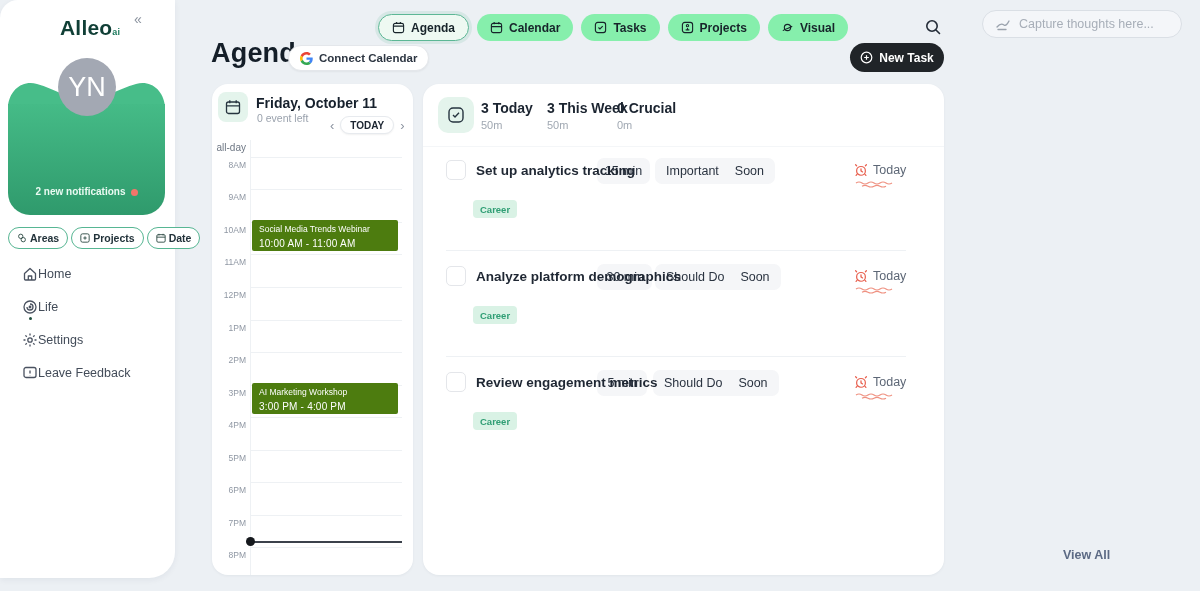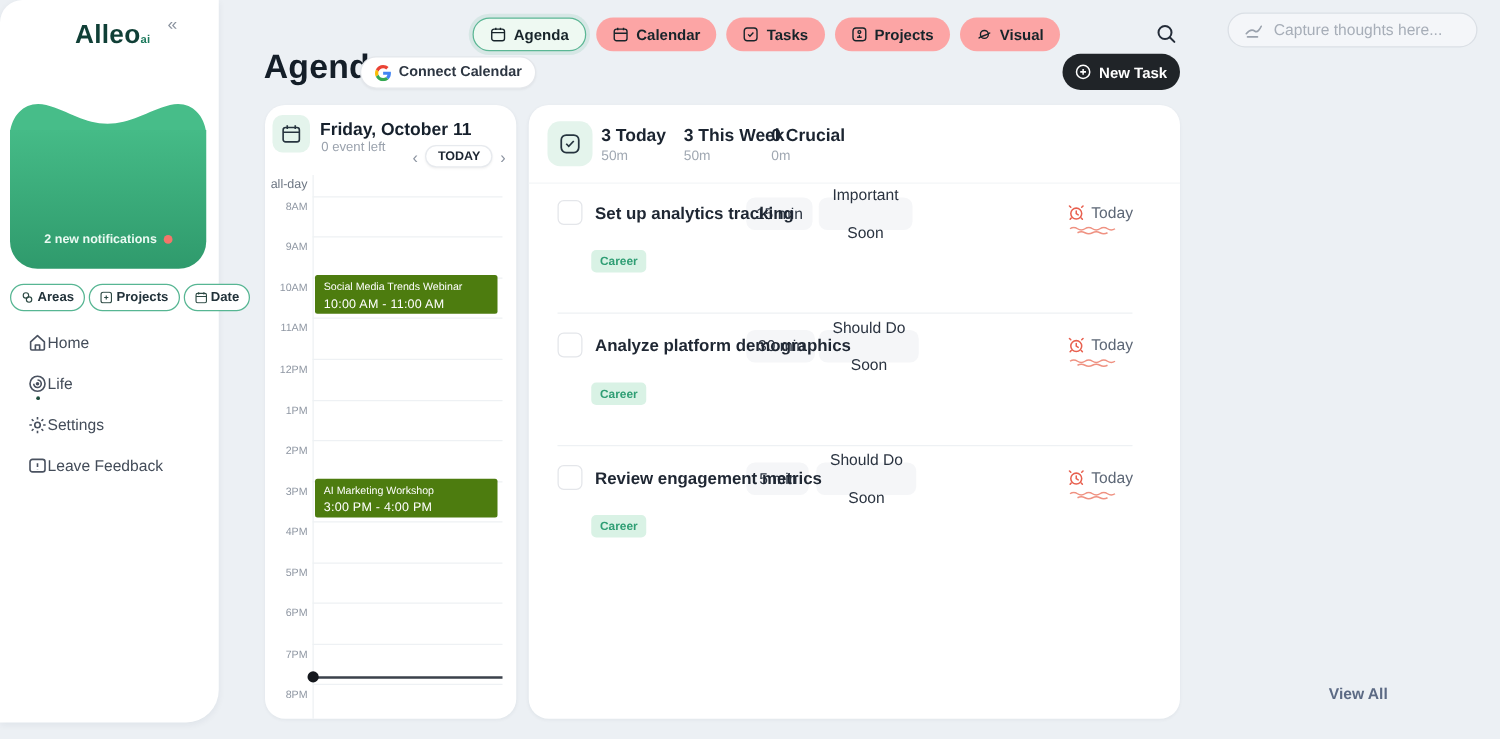--- a/index.html
+++ b/index.html
@@ -25,21 +25,21 @@
   .fpill { height:22px; background:#fff; border:1px solid #57b693; border-radius:12px; display:flex; align-items:center;
            gap:3px; padding:0 8px; font-size:10.5px; font-weight:600; color:#22323a; cursor:pointer; white-space:nowrap;}
   .nav { position:absolute; left:22px; top:264px; }
   .navitem { display:flex; align-items:center; height:20px; margin-bottom:13px; color:#434c59;
              font-size:12.5px; font-weight:500; cursor:pointer; position:relative;}
   .navitem svg { flex:0 0 auto; }
   .lifedot { position:absolute; left:7px; top:20px; width:3px; height:3px; border-radius:50%; background:#1f4d3d; }
 
   
   .tabs { left:378px; top:14px; display:flex; gap:8px; }
-  .tab { height:27px; background:#fca5a5; border-radius:14px; display:flex; align-items:center; gap:6px;
+  .tab { height:27px; background:#86efac; border-radius:14px; display:flex; align-items:center; gap:6px;
          padding:0 13px; font-size:12px; font-weight:600; color:#17242a; cursor:pointer; }
   .tab.active { background:#eef9f2; border:1.5px solid #5cb795; box-shadow:0 0 0 3px rgba(92,183,149,.15); }
   .searchbtn { left:924px; top:18px; cursor:pointer; }
   .capture { left:982px; top:10px; width:200px; height:28px; background:#f4f6f9; border:1.5px solid #dadfe5;
              border-radius:14px; display:flex; align-items:center; padding:0 12px; gap:8px;}
   .capture input { border:none; outline:none; background:transparent; font-size:12.5px; color:#5a6472; width:140px;
                    font-family:"Liberation Sans", sans-serif;}
   .capture input::placeholder { color:#a7aeb8; }
 
   
@@ -80,32 +80,33 @@
   .tasksicon { left:15px; top:13px; width:36px; height:36px; background:#e4f4ec; border-radius:10px;
                display:flex; align-items:center; justify-content:center;}
   .stat-label { font-size:14px; font-weight:700; color:#1b2430; }
   .stat-sub { font-size:11px; color:#a0a8b2; margin-top:3px; }
   .headdiv { left:0px; top:62px; width:521px; height:1px; background:#f4f6f8;}
   .rowdiv { left:23px; width:460px; height:1px; background:#eef1f4; }
   .checkbox { width:20px; height:20px; background:#fff; border:1.5px solid #e4e6ea; border-radius:5px; cursor:pointer;}
   .ttitle { font-size:13.5px; font-weight:700; color:#1f2733; white-space:nowrap; z-index:3;}
   .pill { height:26px; background:#f5f6f8; border-radius:7px; display:flex; align-items:center; justify-content:center;
           font-size:12.5px; color:#2a3340; z-index:1; cursor:pointer;}
-  .pill2 { gap:16px; padding:0 11px;flex-direction:column; }
+  .pill2 { gap:16px; padding:0 11px; }
   .due { display:flex; align-items:center; gap:5px; font-size:12.5px; color:#5d6776; cursor:pointer;}
   .tag { height:18px; background:#d9f2e5; border-radius:4px; display:flex; align-items:center; padding:0 7px;
          font-size:9.5px; font-weight:600; color:#2f9e74; }
   .viewall { left:1063px; top:548px; font-size:12.5px; font-weight:700; color:#5c6a84; cursor:pointer;}
 </style>
 </head>
 <body>
 
 <div class="abs sidebar">
   <div class="logo"><span>Alleo</span><span class="ai">ai</span></div>
   <div class="collapse">«</div>
+  <div class="avatar">YN</div>
 
   <svg class="wave" width="157" height="28" viewBox="0 0 157 28">
     <path d="M0,28 C2,12 14,2 29,6 C47,11 60,21 78,21 C96,21 110,11 128,6 C143,2 155,12 157,28 Z" fill="#47bd89"></path>
   </svg>
   <div class="greencard">
     <div class="notif"><span>2 new notifications</span><span class="dot"></span></div>
   </div>
 
   <div class="filters">
     <div class="fpill">

